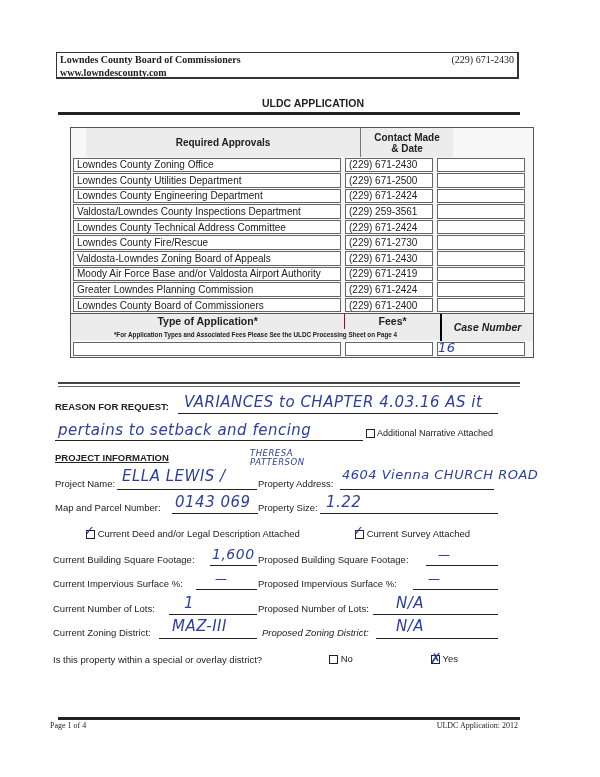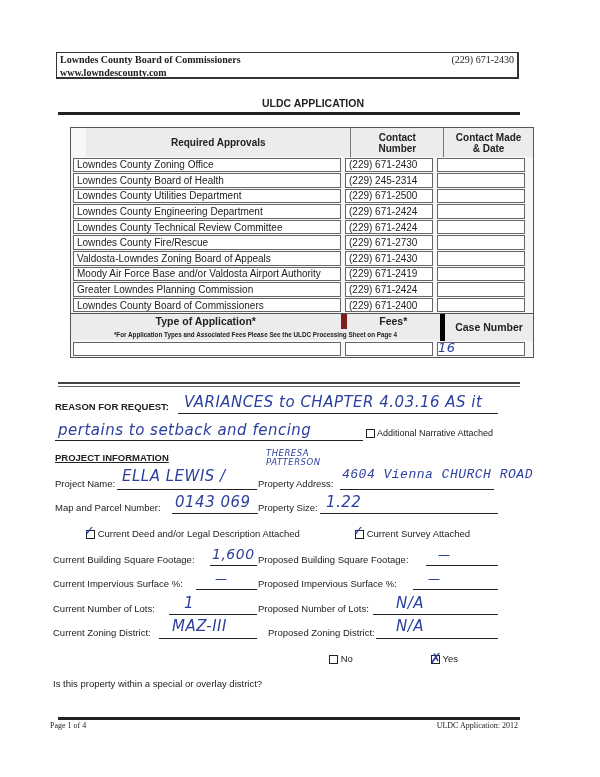--- a/index.html
+++ b/index.html
@@ -23,21 +23,21 @@
   .c1 { width:274px; } .c2 { width:95px; } .c3 { width:92px; border-right:none !important; }
   .trow { display:flex; height:15.6px; font-size:10px; }
   .trow div { border:1px solid #666; margin:0.5px 2px; background:#fff; display:flex; align-items:center; padding-left:3px; box-sizing:border-box; }
   .trow .t1 { width:268px; } .trow .t2 { width:88px; } .trow .t3 { width:88px; }
 
   .appsec { display:flex; height:27px; font-size:10px; border-top:1.5px solid #555; }
   .app-left { width:369px; display:flex; flex-direction:column; }
   .app-left .labels { display:flex; height:15px; font-weight:bold; font-size:10.5px; }
   .app-left .labels div { display:flex; align-items:center; justify-content:center; background:#ececec; }
   .note { font-size:6.3px; font-weight:bold; text-align:center; height:11px; line-height:11px; background:#ececec; }
-  .casehdr { width:92px; display:flex; align-items:center; justify-content:center; font-weight:bold; font-size:10.5px; background:#ececec; border-left:5px solid #000000; }
+  .casehdr { width:92px; display:flex; align-items:center; justify-content:center; font-weight:bold; font-size:10.5px; background:#ececec; border-left:2px solid #000000;font-style:italic; }
   .appvals { display:flex; height:16px; }
   .appvals div { border:1px solid #666; margin:1px 2px; background:#fff; box-sizing:border-box; }
   .casenum { display:flex; align-items:flex-end; justify-content:center; font-size:13px; padding-bottom:0; overflow:hidden; }
 
   .rule-mid { top:382px; height:2px; left:58px; width:462px; background:#444; }
   .rule-mid2 { top:386px; height:1px; left:58px; width:462px; background:#666; }
   .lbl { font-family: "Liberation Sans", sans-serif; font-size:9.5px; color:#222; white-space:nowrap; }
   .line { position:absolute; border-bottom:1px solid #222; height:0; }
   .bold { font-weight:bold; }
   .u { text-decoration:underline; }
@@ -58,50 +58,47 @@
     <b>www.lowndescounty.com</b>
   </div>
 </div>
 
 <div class="abs title sans">ULDC APPLICATION</div>
 <div class="abs rule-thick rule-top"></div>
 
 <div class="abs table sans">
   <div class="thead">
     <div class="c1">Required Approvals</div>
-    <div class="c2">
-      <span><span>Contact</span><br><span>Number</span></span>
-    </div>
     <div class="c3">
       <span><span>Contact Made</span><br><span>&amp; Date</span></span>
     </div>
   </div>
   <div id="rows">
       <div class="trow">
         <div class="t1">Lowndes County Zoning Office</div>
         <div class="t2">(229) 671-2430</div>
         <div class="t3"></div>
       </div>
       <div class="trow">
-        <div class="t1">Lowndes County Board of Health</div>
-        <div class="t2">(229) 245-2314</div>
-        <div class="t3"></div>
-      </div>
-      <div class="trow">
         <div class="t1">Lowndes County Utilities Department</div>
         <div class="t2">(229) 671-2500</div>
         <div class="t3"></div>
       </div>
       <div class="trow">
         <div class="t1">Lowndes County Engineering Department</div>
         <div class="t2">(229) 671-2424</div>
         <div class="t3"></div>
       </div>
       <div class="trow">
-        <div class="t1">Lowndes County Technical Review Committee</div>
+        <div class="t1">Valdosta/Lowndes County Inspections Department</div>
+        <div class="t2">(229) 259-3561</div>
+        <div class="t3"></div>
+      </div>
+      <div class="trow">
+        <div class="t1">Lowndes County Technical Address Committee</div>
         <div class="t2">(229) 671-2424</div>
         <div class="t3"></div>
       </div>
       <div class="trow">
         <div class="t1">Lowndes County Fire/Rescue</div>
         <div class="t2">(229) 671-2730</div>
         <div class="t3"></div>
       </div>
       <div class="trow">
         <div class="t1">Valdosta-Lowndes Zoning Board of Appeals</div>
@@ -122,21 +119,21 @@
         <div class="t1">Lowndes County Board of Commissioners</div>
         <div class="t2">(229) 671-2400</div>
         <div class="t3"></div>
       </div>
     </div>
 
   <div class="appsec">
     <div class="app-left">
       <div class="labels">
         <div style="width:274px;">Type of Application*</div>
-        <div style="width:95px;border-left:6px solid #7f1d1d;">Fees*</div>
+        <div style="width:95px;border-left:1px solid #7f1d1d;">Fees*</div>
       </div>
       <div class="note">*For Application Types and Associated Fees Please See the ULDC Processing Sheet on Page 4</div>
     </div>
     <div class="casehdr">Case Number</div>
   </div>
   <div class="appvals">
     <div style="width:268px;"></div>
     <div style="width:88px;"></div>
     <div style="width:88px;" class="casenum hand">VAR-2017-16</div>
   </div>
@@ -153,24 +150,24 @@
 <div class="abs lbl" style="left:366px;top:428px;font-size:9px;">
   <span class="cb"></span>
   <span>Additional Narrative Attached</span>
 </div>
 
 <div class="abs lbl bold u" style="left:55px;top:452px;">PROJECT INFORMATION</div>
 
 <div class="abs lbl" style="left:55px;top:478px;">Project Name:</div>
 <div class="line" style="left:117px;top:489px;width:140px;"></div>
 <div class="abs hand" style="left:122px;top:467px;font-size:15px;">ELLA LEWIS /</div>
-<div class="abs hand" style="left:266px;top:449px;font-size:8.5px;width:60px;line-height:9px;">THERESA PATTERSON</div>
+<div class="abs hand" style="left:250px;top:449px;font-size:8.5px;width:60px;line-height:9px;">THERESA PATTERSON</div>
 <div class="abs lbl" style="left:258px;top:478px;">Property Address:</div>
 <div class="line" style="left:340px;top:489px;width:154px;"></div>
-<div class="abs hand" style="left:342px;top:467px;font-size:13px;white-space:nowrap;font-family:Liberation Mono, monospace;">4604 Vienna CHURCH ROAD</div>
+<div class="abs hand" style="left:342px;top:467px;font-size:13px;white-space:nowrap;">4604 Vienna CHURCH ROAD</div>
 
 <div class="abs lbl" style="left:55px;top:502px;">Map and Parcel Number:</div>
 <div class="line" style="left:172px;top:513px;width:86px;"></div>
 <div class="abs hand" style="left:175px;top:493px;font-size:15px;">0143 069</div>
 <div class="abs lbl" style="left:258px;top:502px;">Property Size:</div>
 <div class="line" style="left:320px;top:513px;width:178px;"></div>
 <div class="abs hand" style="left:326px;top:493px;font-size:15px;">1.22</div>
 
 <div class="abs lbl" style="left:86px;top:528px;">
   <span class="cb" style="position:relative;">
@@ -202,25 +199,25 @@
 <div class="abs lbl" style="left:53px;top:603px;">Current Number of Lots:</div>
 <div class="line" style="left:169px;top:614px;width:88px;"></div>
 <div class="abs hand" style="left:184px;top:594px;font-size:15px;">1</div>
 <div class="abs lbl" style="left:258px;top:603px;">Proposed Number of Lots:</div>
 <div class="line" style="left:373px;top:614px;width:125px;"></div>
 <div class="abs hand" style="left:396px;top:594px;font-size:15px;">N/A</div>
 
 <div class="abs lbl" style="left:53px;top:627px;">Current Zoning District:</div>
 <div class="line" style="left:159px;top:638px;width:98px;"></div>
 <div class="abs hand" style="left:172px;top:617px;font-size:15px;">MAZ-III</div>
-<div class="abs lbl" style="left:268px;top:627px;">Proposed Zoning District:</div>
+<div class="abs lbl" style="left:262px;top:627px;font-style:italic;">Proposed Zoning District:</div>
 <div class="line" style="left:376px;top:638px;width:122px;"></div>
 <div class="abs hand" style="left:396px;top:617px;font-size:15px;">N/A</div>
 
-<div class="abs lbl" style="left:53px;top:654px;margin-top:24px;">Is this property within a special or overlay district?</div>
+<div class="abs lbl" style="left:53px;top:654px;">Is this property within a special or overlay district?</div>
 <div class="abs lbl" style="left:329px;top:653px;">
   <span class="cb"></span>
   <span>No</span>
 </div>
 <div class="abs lbl" style="left:431px;top:653px;">
   <span class="cb" style="position:relative;">
     <span class="hand" style="position:absolute;left:-2px;top:-6px;font-size:14px;font-style:normal;">✗</span>
   </span>
   <span>Yes</span>
 </div>

